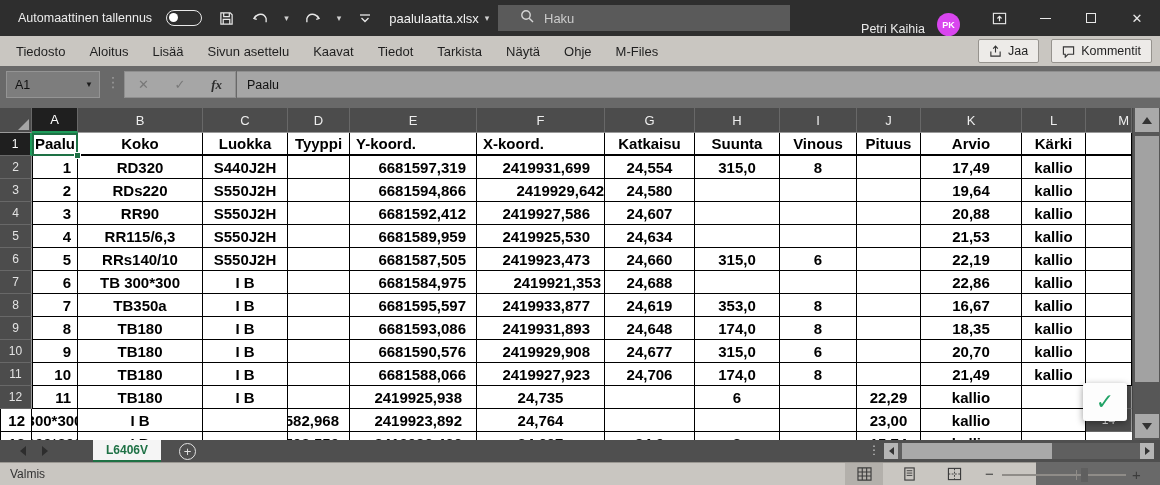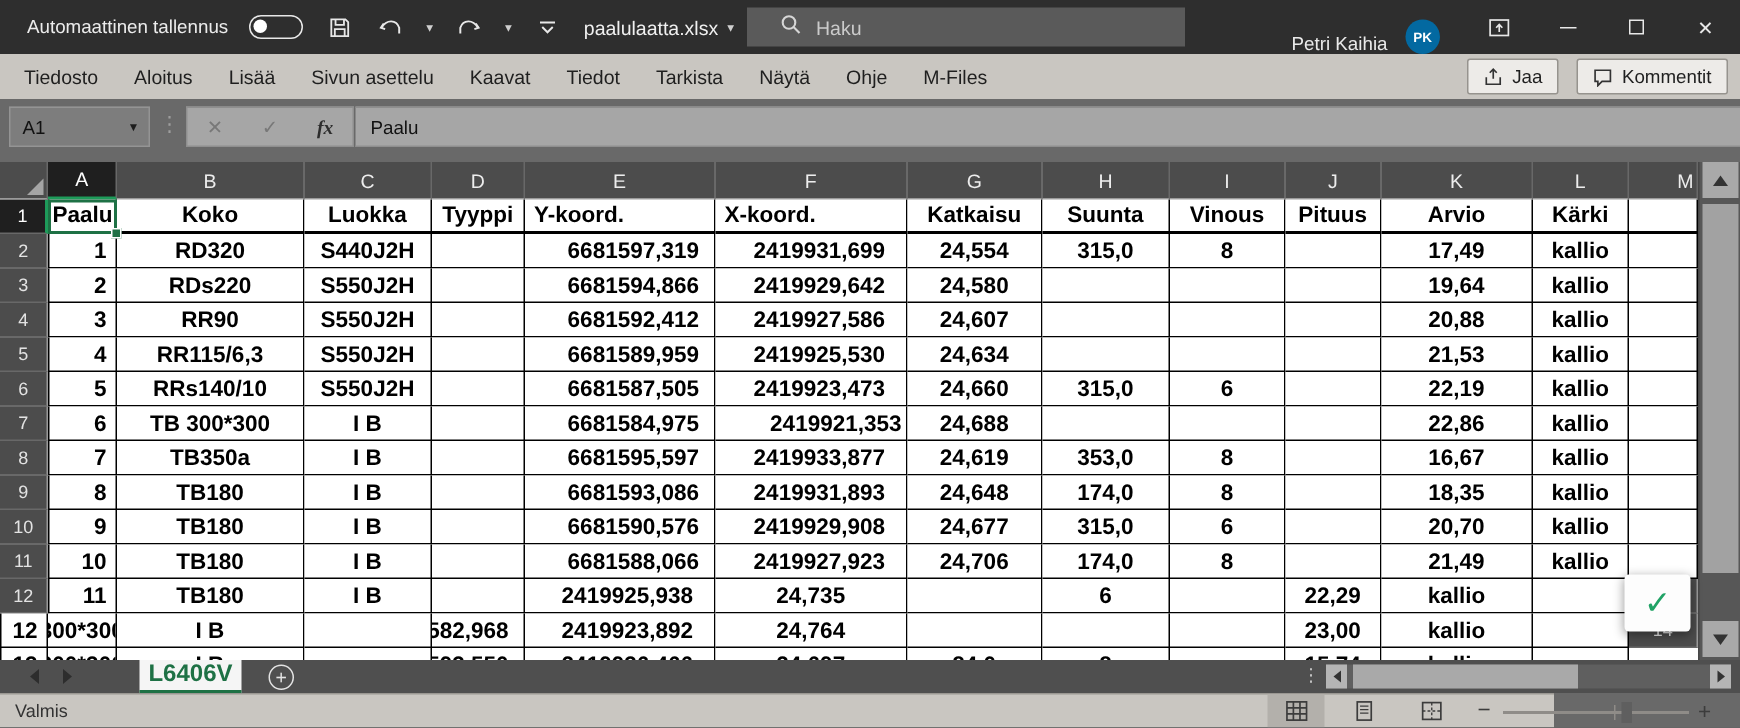--- a/index.html
+++ b/index.html
@@ -13,21 +13,21 @@
   .tb-label { font-size:12.5px; color:#ececec; white-space:nowrap; }
   .toggle { width:36px; height:16px; border:1.5px solid #e8e8e8; border-radius:9px; position:relative; }
   .toggle .knob { position:absolute; left:2px; top:2px; width:9px; height:9px; border-radius:50%; background:#fff; }
   .qat-icon { display:flex; align-items:center; justify-content:center; width:20px; height:22px; }
   .filename { font-size:13px; color:#f0f0f0; display:flex; align-items:center; gap:6px; white-space:nowrap; }
   .caret-down { font-size:9px; color:#cfcfcf; }
   .searchbox { position:absolute; left:498px; top:5px; width:292px; height:26px; background:#5a5a5a; display:flex; align-items:center; gap:10px; padding-left:22px; }
   .searchbox .s-text { font-size:13px; color:#cbcbcb; }
   .tb-right { position:absolute; right:0; top:0; height:36px; display:flex; align-items:flex-end; }
   .username { font-size:12.5px; color:#eaeaea; margin-right:12px; white-space:nowrap; }
-  .avatar { width:23px; height:23px; border-radius:50%; background:#0369a1; color:#fff; font-size:9px; font-weight:bold; display:flex; align-items:center; justify-content:center; margin-right:16px;margin-top:20px; }
+  .avatar { width:23px; height:23px; border-radius:50%; background:#d946ef; color:#fff; font-size:9px; font-weight:bold; display:flex; align-items:center; justify-content:center; margin-right:16px;margin-top:20px; }
   .winbtn { width:46px; height:36px; display:flex; align-items:center; justify-content:center; color:#e8e8e8; font-size:13px; }
   .maxglyph { width:10px; height:10px; border:1px solid #e8e8e8; }
   .minglyph { width:11px; height:0; border-top:1px solid #e8e8e8; }
 
   
   .ribbon { position:absolute; top:36px; left:0; width:1160px; height:30px; background:#c9c6c1; display:flex; align-items:center; }
   .rtabs { display:flex; align-items:center; padding-left:4px; }
   .rtab { font-size:13px; color:#1f1f1f; padding:0 12px; height:30px; display:flex; align-items:center; white-space:nowrap; }
   .rbtns { position:absolute; right:8px; top:3px; display:flex; gap:12px; }
   .rbtn { height:24px; background:#edebe8; border:1px solid #96938e; border-radius:2px; display:flex; align-items:center; gap:6px; padding:0 10px; font-size:12.5px; color:#1f1f1f; white-space:nowrap; }
@@ -73,21 +73,21 @@
   .vs-down { top:306px; }
   .tri-up { width:0; height:0; border-left:5px solid transparent; border-right:5px solid transparent; border-bottom:7px solid #333; }
   .tri-down { width:0; height:0; border-left:5px solid transparent; border-right:5px solid transparent; border-top:7px solid #333; }
   .vs-thumb { position:absolute; left:2px; top:28px; width:24px; height:246px; background:#a2a2a2; }
 
   
   .tabbar { position:absolute; top:440px; left:0; width:1160px; height:22px; background:#4f4f4f; }
   .sheetnav { position:absolute; left:20px; top:0; height:22px; display:flex; align-items:center; gap:16px; }
   .nav-tri-l { width:0; height:0; border-top:5px solid transparent; border-bottom:5px solid transparent; border-right:6px solid #2d2d2d; }
   .nav-tri-r { width:0; height:0; border-top:5px solid transparent; border-bottom:5px solid transparent; border-left:6px solid #2d2d2d; }
-  .sheettab { position:absolute; left:93px; top:0; width:68px; height:22px; background:#f5f5f5; border-bottom:2px solid #1e7145; color:#1e7145; font-weight:bold; font-size:16px; display:flex; align-items:center; justify-content:center; }
+  .sheettab { position:absolute; left:93px; top:0; width:68px; height:22px; background:#f5f5f5; border-bottom:2px solid #1e7145; color:#1e7145; font-weight:bold; font-size:12px; display:flex; align-items:center; justify-content:center; }
   .addsheet { position:absolute; left:179px; top:2.5px; width:17px; height:17px; border:1.5px solid #e3e3e3; border-radius:50%; color:#e3e3e3; font-size:13px; line-height:13px; display:flex; align-items:center; justify-content:center; }
   .tb-dots { position:absolute; left:868px; top:3px; color:#c9c9c9; font-size:12px; }
   .hscroll { position:absolute; left:884px; top:3px; width:270px; height:16px; background:#5f5f5f; }
   .hs-btn { position:absolute; top:0; width:14px; height:16px; background:#b5b5b5; display:flex; align-items:center; justify-content:center; }
   .hs-left { left:0; }
   .hs-right { right:0; }
   .tri-left { width:0; height:0; border-top:4px solid transparent; border-bottom:4px solid transparent; border-right:5px solid #333; }
   .tri-right { width:0; height:0; border-top:4px solid transparent; border-bottom:4px solid transparent; border-left:5px solid #333; }
   .hs-thumb { position:absolute; left:18px; top:0; width:150px; height:16px; background:#a9a9a9; }
 
@@ -262,21 +262,21 @@
         <div class="cell"></div>
         <div class="cell">17,49</div>
         <div class="cell">kallio</div>
         <div class="cell"></div>
         <div class="rowhdr">3</div>
         <div class="cell first ar" style="padding-right:6px;">2</div>
         <div class="cell">RDs220</div>
         <div class="cell">S550J2H</div>
         <div class="cell"></div>
         <div class="cell ar" style="padding-right:10px;">6681594,866</div>
-        <div class="cell ar" style="padding-right:14px;">2419929,642</div>
+        <div class="cell ar" style="">2419929,642</div>
         <div class="cell">24,580</div>
         <div class="cell"></div>
         <div class="cell"></div>
         <div class="cell"></div>
         <div class="cell">19,64</div>
         <div class="cell">kallio</div>
         <div class="cell"></div>
         <div class="rowhdr">4</div>
         <div class="cell first ar" style="padding-right:6px;">3</div>
         <div class="cell">RR90</div>

